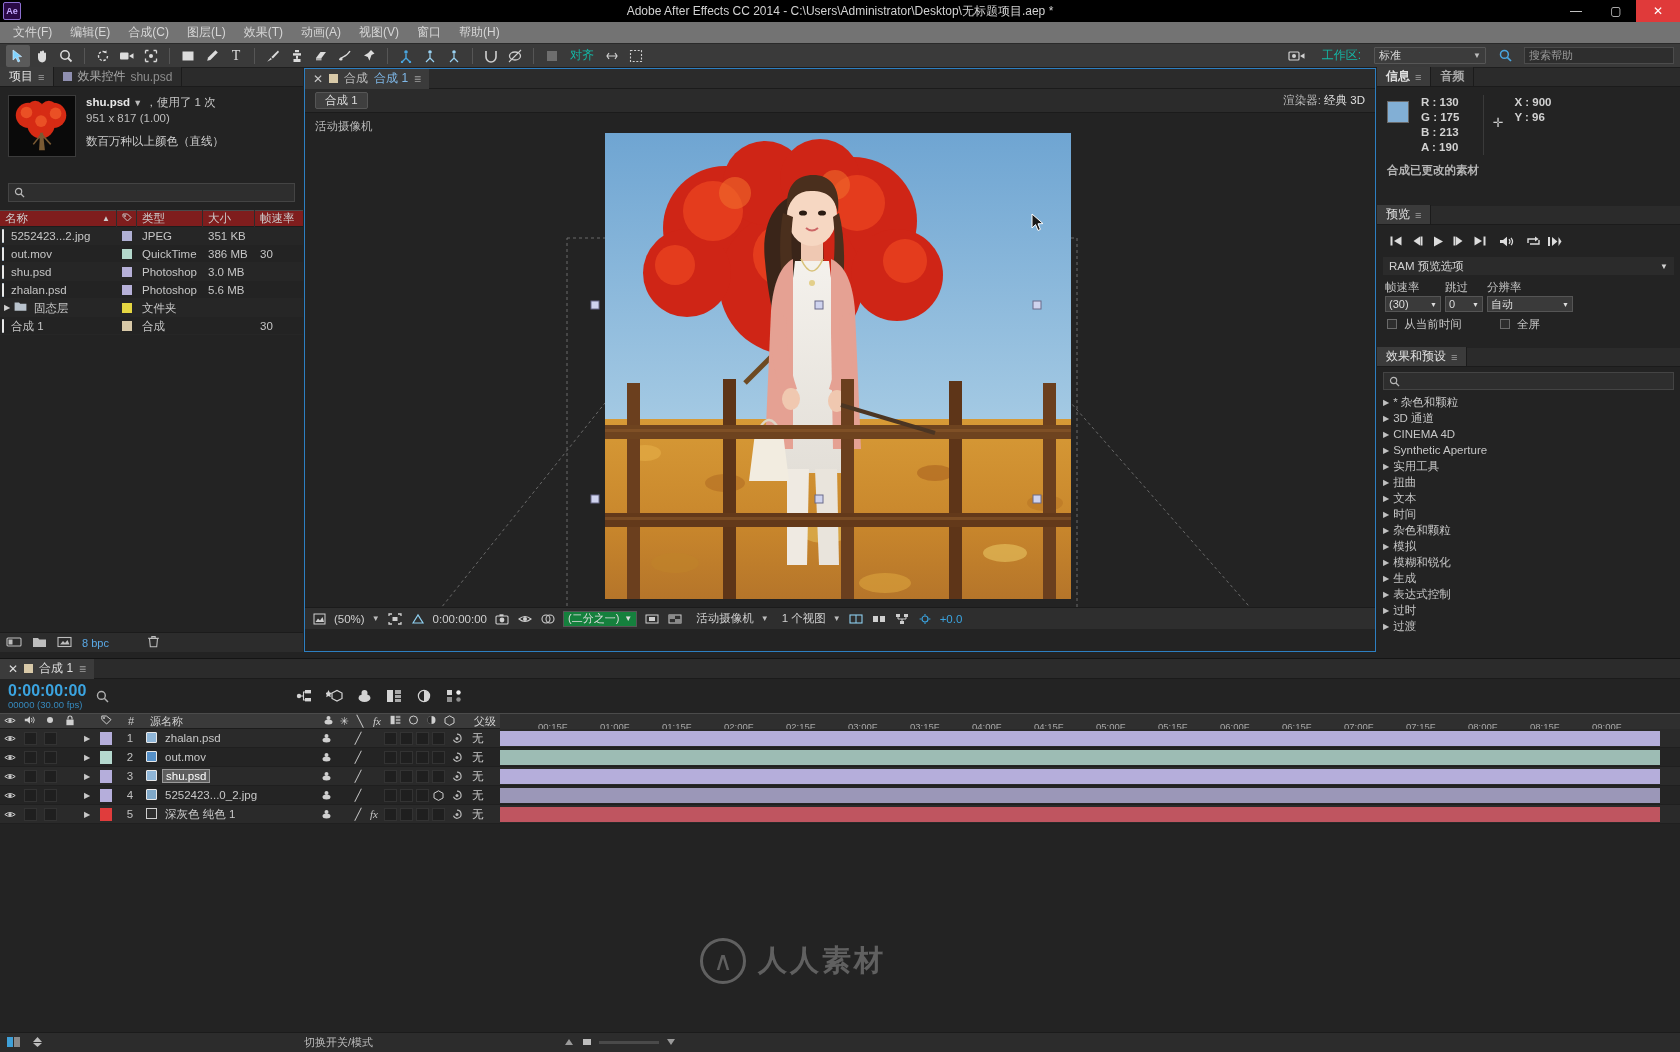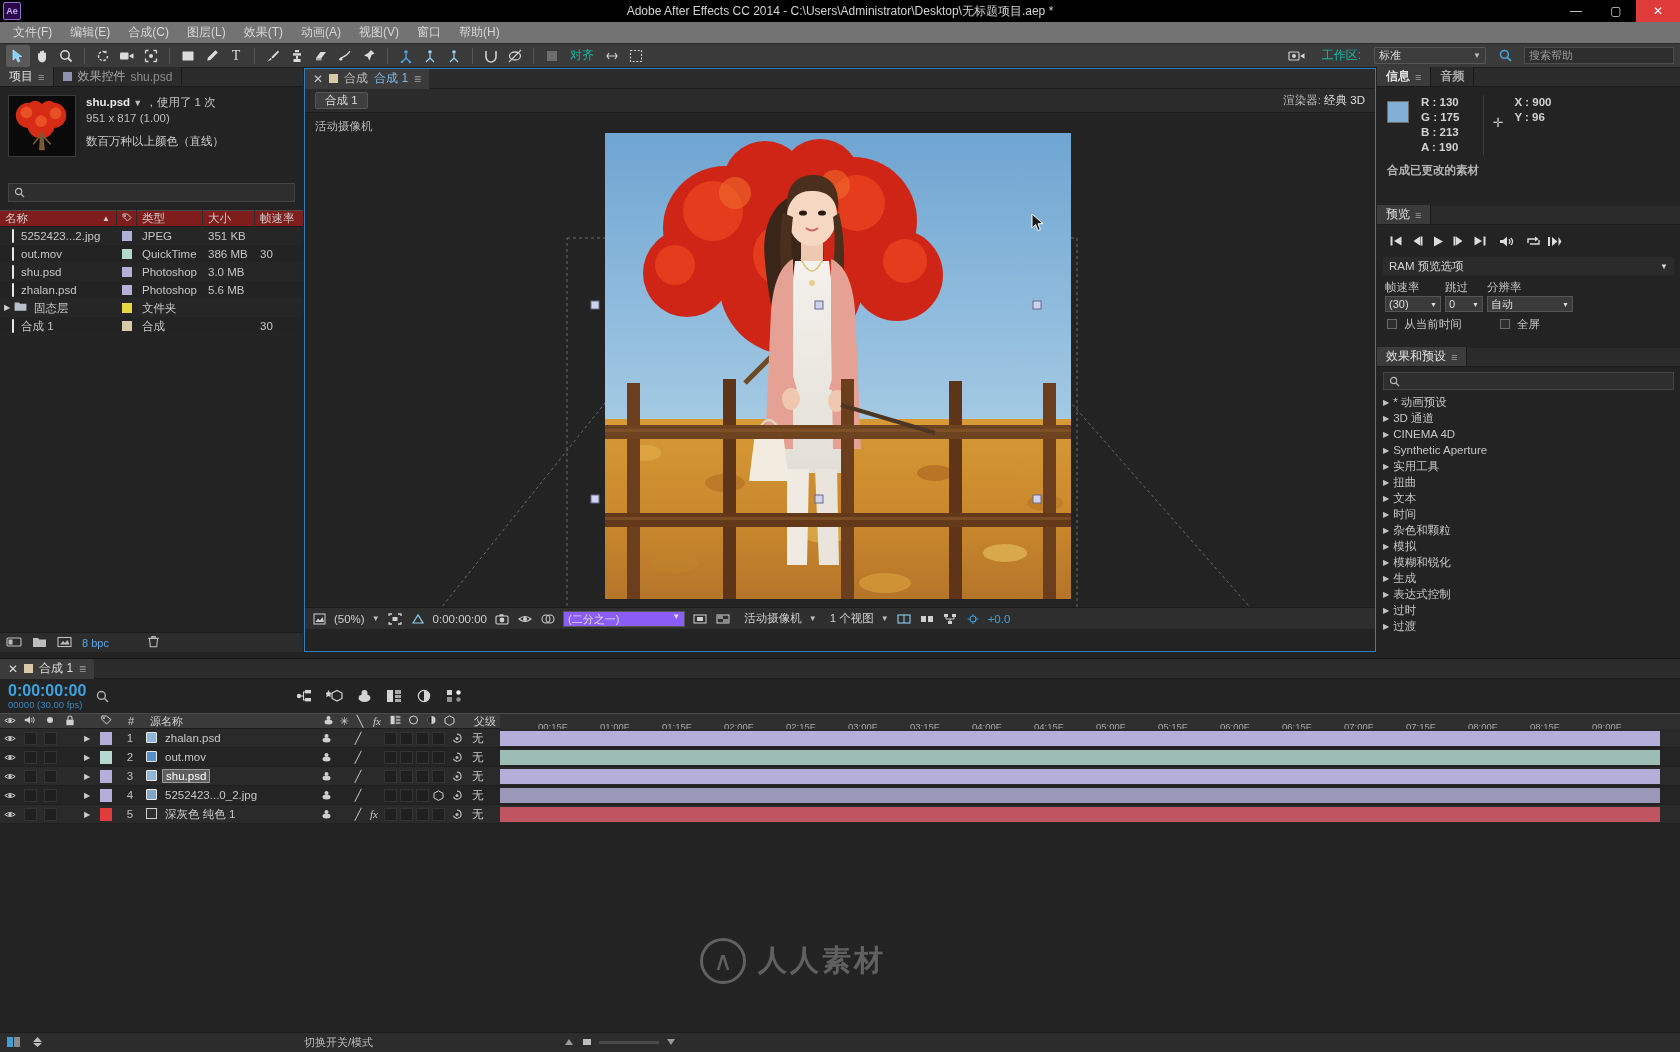--- a/index.html
+++ b/index.html
@@ -103,21 +103,21 @@
   .pc.tag{ width:20px; text-align:center; }
   .pc.type{ width:66px; }
   .pc.size{ width:52px; }
   .pc.fps{ width:48px; border-right:none; }
   .proj-row{
     height:18px; display:flex; align-items:center; font-size:11.5px; color:#c6c6c6;
     border-bottom:1px solid #262626;
   }
   .proj-row:nth-child(odd){ background:#262626; }
   .rc{ height:18px; line-height:18px; overflow:hidden; white-space:nowrap; }
-  .rc.nm{ width:117px; display:flex; align-items:center; gap:4px; padding-left:12px;}
+  .rc.nm{ width:117px; display:flex; align-items:center; gap:4px; padding-left:2px;}
   .rc.tg{ width:20px; display:flex; align-items:center; justify-content:center;}
   .rc.ty{ width:66px; padding-left:5px;}
   .rc.sz{ width:52px; padding-left:5px;}
   .rc.fp{ width:48px; padding-left:5px;}
   .fileicon{ width:11px; height:11px; flex:none; border-radius:1px; }
   .swatch-sm{ width:10px; height:10px; display:inline-block; }
   .proj-foot{
     position:absolute; left:0; bottom:0; width:303px; height:20px; background:#2c2c2c;
     border-top:1px solid #1b1b1b; display:flex; align-items:center; gap:10px; padding-left:6px;
     color:#bdbdbd; font-size:11px;
@@ -143,22 +143,22 @@
   .cam-label{ position:absolute; left:10px; top:6px; color:#b9b9b9; font-size:11.5px; }
   .comp-image{
     position:absolute; left:300px; top:20px; width:466px; height:466px;
     background:#6fa8d4; overflow:hidden;
   }
   .comp-footer{
     position:absolute; left:0; bottom:0; width:100%; height:22px; background:#2e2e2e;
     border-top:1px solid #1b1b1b; display:flex; align-items:center; gap:7px; padding-left:6px;
     font-size:11.5px; color:#cfcfcf;
   }
-  .cf-sel{ background:#8b5cf6; border:1px solid #555; height:16px; display:flex;
-           padding:0 4px; font-size:11px; color:#ddd;gap:48px; }
+  .cf-sel{ background:#15803d; border:1px solid #555; height:16px; display:flex;
+           align-items:center; padding:0 4px; font-size:11px; color:#ddd; }
   .cf-ico{ width:16px; height:16px; display:flex; align-items:center; justify-content:center;
            color:#cfcfcf; font-size:11px; }
 
   
   #info-panel{ left:1377px; top:68px; width:303px; height:137px; background:#232323;font-weight:bold; }
   .info-body{ display:flex; padding:8px 0 0 10px; }
   .color-chip{ width:22px; height:22px; background:#82afd5; border:1px solid #6a6a6a; margin-top:6px;}
   .rgba{ margin-left:12px; font-size:11.5px; line-height:15px; color:#d2d2d2; }
   .coords{ margin-left:24px; font-size:11.5px; line-height:15px; color:#d2d2d2;
            border-left:1px solid #3a3a3a; padding-left:30px; position:relative;}
@@ -976,21 +976,21 @@
     <div class="fx-search">
       <svg width="11" height="11" viewBox="0 0 12 12" style="margin-right:4px">
           <circle cx="5" cy="5" r="3.4" fill="none" stroke="#b8b8b8" stroke-width="1.3"></circle>
           <line x1="7.6" y1="7.6" x2="11" y2="11" stroke="#b8b8b8" stroke-width="1.4"></line>
         </svg>
       <span></span>
     </div>
     <div class="fx-list" id="fx-list">
         <div class="fx-item">
           <span class="tri">▶</span>
-          <span>* 动画预设</span>
+          <span>* 杂色和颗粒</span>
         </div>
         <div class="fx-item">
           <span class="tri">▶</span>
           <span>3D 通道</span>
         </div>
         <div class="fx-item">
           <span class="tri">▶</span>
           <span>CINEMA 4D</span>
         </div>
         <div class="fx-item">

